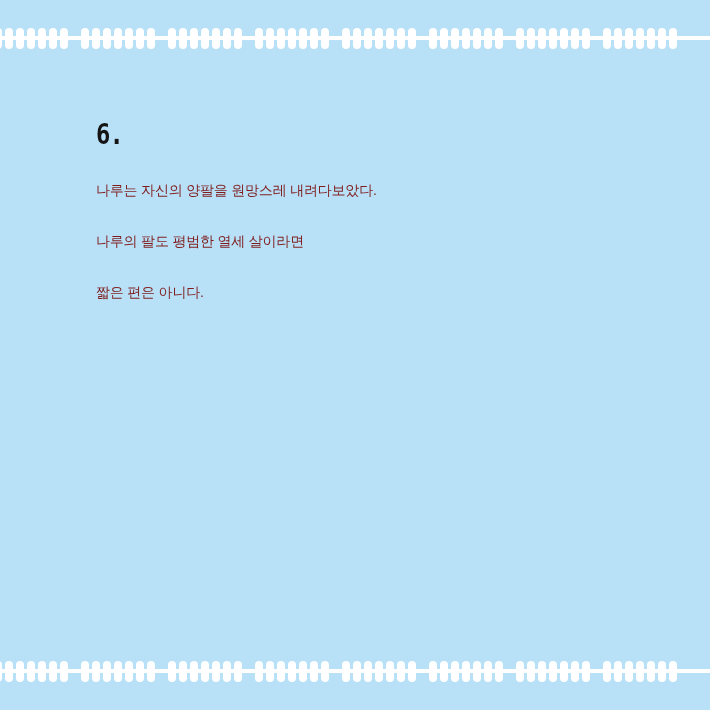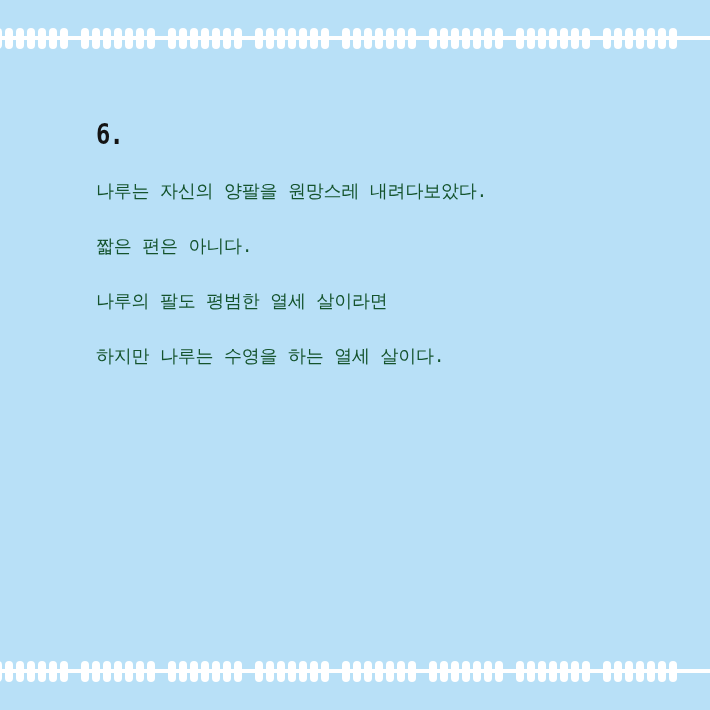--- a/index.html
+++ b/index.html
@@ -89,24 +89,24 @@
     transform: scaleX(0.82);
     transform-origin: left center;
   }
 
   .body-lines {
     margin: 0;
     padding: 0;
     list-style: none;
   }
   .body-line {
-    font-family: Liberation Mono, monospace;
-    font-size: 18px;
+    font-family: Liberation Sans, sans-serif;
+    font-size: 14px;
     font-weight: 400;
-    color: #14532d;
+    color: #7f1d1d;
     line-height: 1;
     letter-spacing: -0.2px;
     margin: 0 0 37px 0;
     white-space: pre;
   }
   .body-line:last-child { margin-bottom: 0; }
 </style>
 </head>
 <body>
 
@@ -188,23 +188,22 @@
           <span class="bead"></span>
         </div>
       </div>
   </div>
 
   <div class="content">
     <div class="section-number">6.</div>
 
     <div class="body-lines">
       <p class="body-line">나루는 자신의 양팔을 원망스레 내려다보았다.</p>
+      <p class="body-line">나루의 팔도 평범한 열세 살이라면</p>
       <p class="body-line">짧은 편은 아니다.</p>
-      <p class="body-line">나루의 팔도 평범한 열세 살이라면</p>
-      <p class="body-line">하지만 나루는 수영을 하는 열세 살이다.</p>
     </div>
   </div>
 
   <div class="bead-border bottom">
     <div class="bead-rail"></div>
     <div class="bead-track">
         <div class="bead-group">
           <span class="bead"></span>
           <span class="bead"></span>
           <span class="bead"></span>

